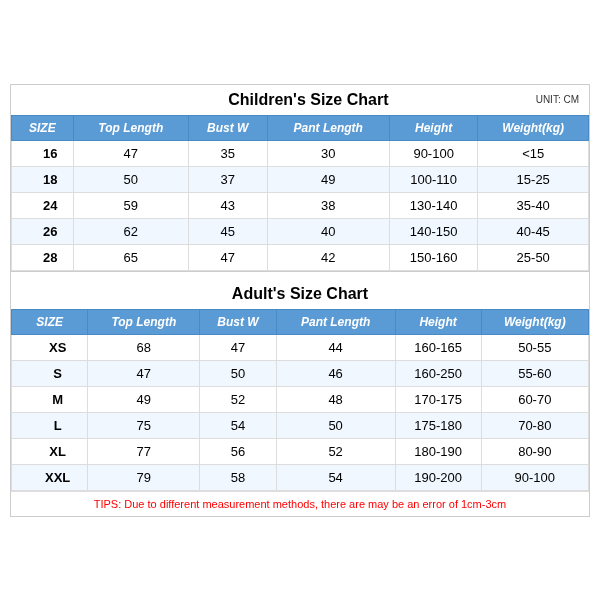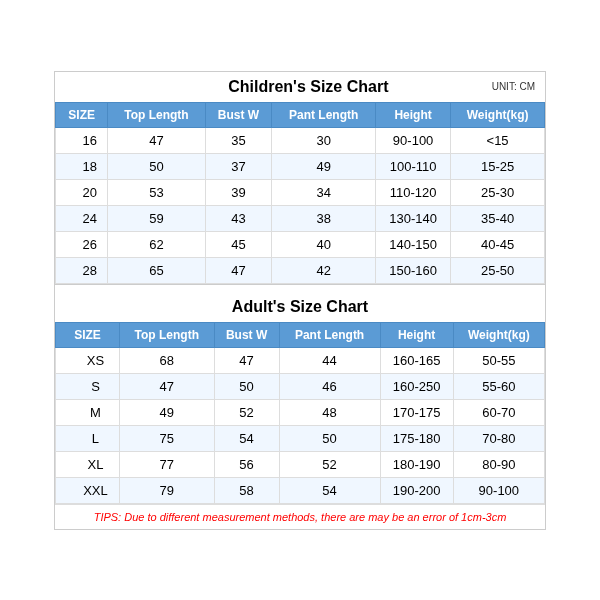--- a/index.html
+++ b/index.html
@@ -7,21 +7,21 @@
       background: #fff;
       font-family: Arial, sans-serif;
       display: flex;
       justify-content: center;
       align-items: center;
       width: 600px;
       min-height: 600px;
       padding: 10px;
     }
     .size-chart-container {
-      width: 492px;
+      width: 580px;
       border: 1px solid #ccc;
       background: #fff;
     }
     .chart-section {
       width: 100%;
     }
     .chart-title-row {
       display: flex;
       justify-content: space-between;
       align-items: center;
@@ -46,49 +46,49 @@
       font-size: 13px;
     }
     th {
       background: #5b9bd5;
       color: #fff;
       padding: 5px 4px;
       text-align: center;
       border: 1px solid #4a8ac4;
       font-weight: bold;
       font-size: 12px;
+      font-style: italic;
     }
     td {
       padding: 5px 4px;
       text-align: center;
       border: 1px solid #ddd;
       font-size: 13px;
     }
     tr:nth-child(odd) td {
       background: #fff;
     }
     tr:nth-child(even) td {
       background: #f0f7ff;
     }
     .size-col {
-      font-weight: normal;
+      font-weight: bold;
       padding-left: 20px;
     }
     .section-divider {
       height: 8px;
       background: #fff;
       border-top: 1px solid #ccc;
     }
     .tips-row {
       padding: 6px 10px;
       font-size: 11px;
       color: red;
       text-align: center;
       border-top: 1px solid #ddd;
-      font-style: italic;
     }
   </style>
 </head>
 <body>
 
 <div class="size-chart-container">
 
   <div class="chart-section">
     <div class="chart-title-row">
       <div style="width:60px"></div>
@@ -117,28 +117,20 @@
           </tr>
           <tr>
             <td class="size-col">18</td>
             <td>50</td>
             <td>37</td>
             <td>49</td>
             <td>100-110</td>
             <td>15-25</td>
           </tr>
           <tr>
-            <td class="size-col">20</td>
-            <td>53</td>
-            <td>39</td>
-            <td>34</td>
-            <td>110-120</td>
-            <td>25-30</td>
-          </tr>
-          <tr>
             <td class="size-col">24</td>
             <td>59</td>
             <td>43</td>
             <td>38</td>
             <td>130-140</td>
             <td>35-40</td>
           </tr>
           <tr>
             <td class="size-col">26</td>
             <td>62</td>

